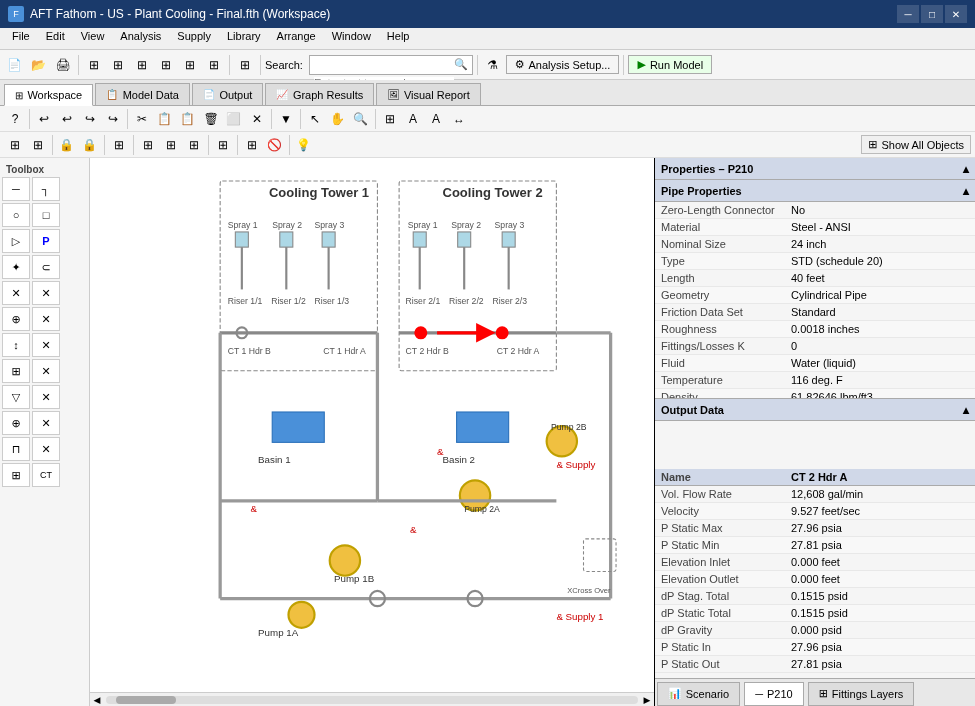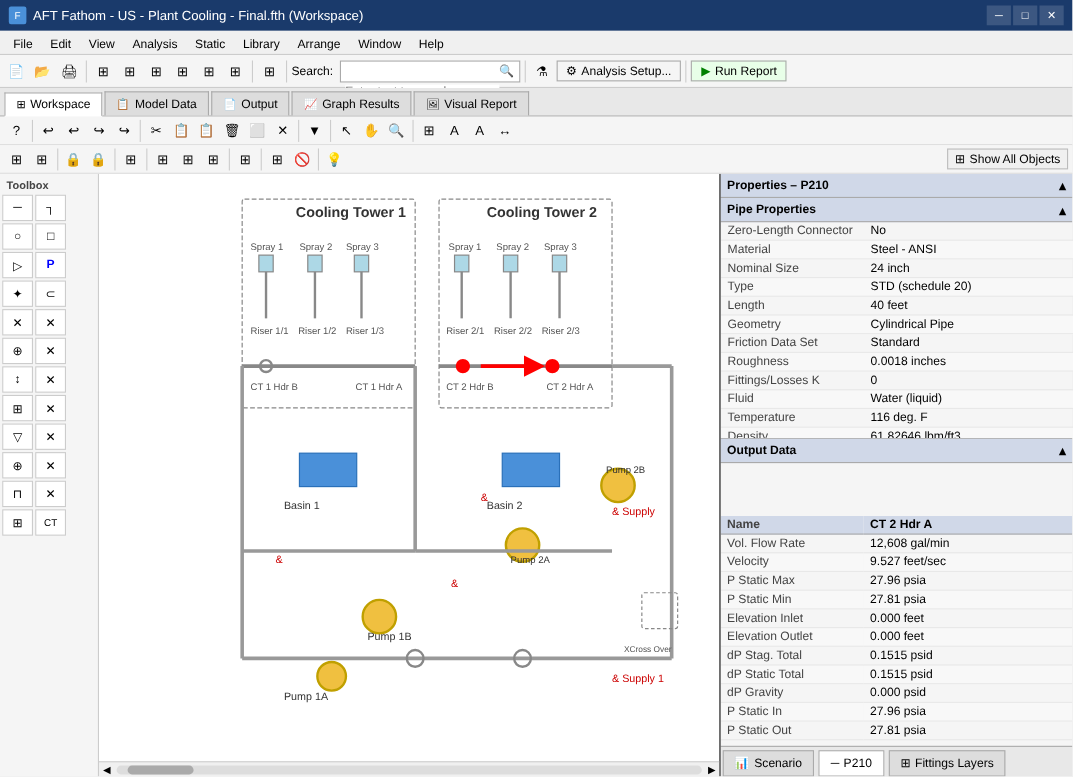--- a/index.html
+++ b/index.html
@@ -6,21 +6,21 @@
     body { font-family: 'Segoe UI', Tahoma, sans-serif; font-size: 11px; background: #f0f0f0; width: 975px; height: 706px; overflow: hidden; }
 
     
     #titlebar { background: #1a3a6b; color: white; height: 28px; display: flex; align-items: center; padding: 0 8px; font-size: 12px; }
     #titlebar .app-icon { width: 16px; height: 16px; background: #4a90d9; border-radius: 2px; margin-right: 6px; font-size: 9px; color: white; display: flex; align-items: center; justify-content: center; }
     #titlebar .title { flex: 1; }
     #titlebar .win-btns { display: flex; gap: 2px; }
     #titlebar .win-btn { width: 22px; height: 18px; background: rgba(255,255,255,0.15); border: none; color: white; cursor: pointer; font-size: 10px; display: flex; align-items: center; justify-content: center; }
 
     
-    #menubar { background: #f0f0f0; height: 22px; display: flex; align-items: flex-end; border-bottom: 1px solid #ccc; padding: 0 4px; }
+    #menubar { background: #f0f0f0; height: 22px; display: flex; align-items: flex-start; border-bottom: 1px solid #ccc; padding: 0 4px; }
     #menubar .menu-item { padding: 2px 8px; cursor: pointer; font-size: 11px; }
 
     
     #toolbar { background: #f5f5f5; height: 30px; display: flex; align-items: center; border-bottom: 1px solid #ccc; padding: 0 4px; gap: 2px; }
     .tb-btn { width: 22px; height: 22px; background: transparent; border: 1px solid transparent; cursor: pointer; display: flex; align-items: center; justify-content: center; font-size: 12px; }
     .tb-sep { width: 1px; height: 20px; background: #ccc; margin: 0 2px; }
     .search-box { display: flex; align-items: center; border: 1px solid #aaa; background: white; height: 20px; padding: 0 4px; }
     .search-box input { border: none; outline: none; font-size: 11px; width: 140px; margin-top: 36px; }
 
     
@@ -103,21 +103,21 @@
     <button class="win-btn">□</button>
     <button class="win-btn close">✕</button>
   </div>
 </div>
 
 <div id="menubar">
   <span class="menu-item">File</span>
   <span class="menu-item">Edit</span>
   <span class="menu-item">View</span>
   <span class="menu-item">Analysis</span>
-  <span class="menu-item">Static</span>
+  <span class="menu-item">Supply</span>
   <span class="menu-item">Library</span>
   <span class="menu-item">Arrange</span>
   <span class="menu-item">Window</span>
   <span class="menu-item">Help</span>
 </div>
 
 <div id="toolbar">
   <button class="tb-btn">📄</button>
   <button class="tb-btn">📂</button>
   <button class="tb-btn">🖨</button>
@@ -138,21 +138,21 @@
   </div>
   <div class="tb-sep"></div>
   <button class="tb-btn">⚗</button>
   <button style="display:flex;align-items:center;gap:4px;padding:2px 8px;border:1px solid #aaa;background:#f5f5f5;cursor:pointer;font-size:11px;">
     <span>⚙</span>
     <span>Analysis Setup...</span>
   </button>
   <div class="tb-sep"></div>
   <button style="display:flex;align-items:center;gap:4px;padding:2px 8px;border:1px solid #aaa;background:#e8ffe8;cursor:pointer;font-size:11px;">
     <span style="color:green;">▶</span>
-    <span>Run Report</span>
+    <span>Run Model</span>
   </button>
 </div>
 
 <div id="main">
 
   <div id="tabs">
     <div class="tab active">
       <span class="tab-icon">⊞</span>
       <span>Workspace</span>
     </div>

